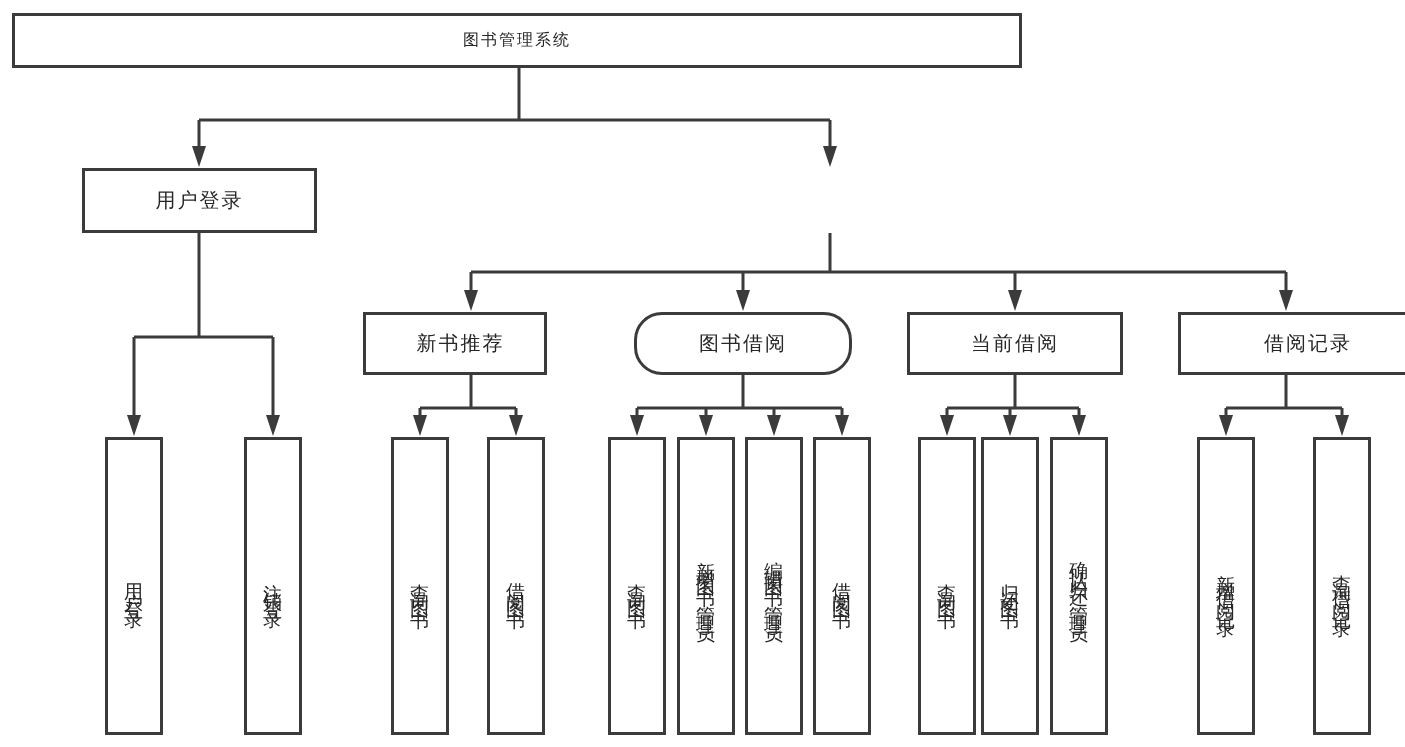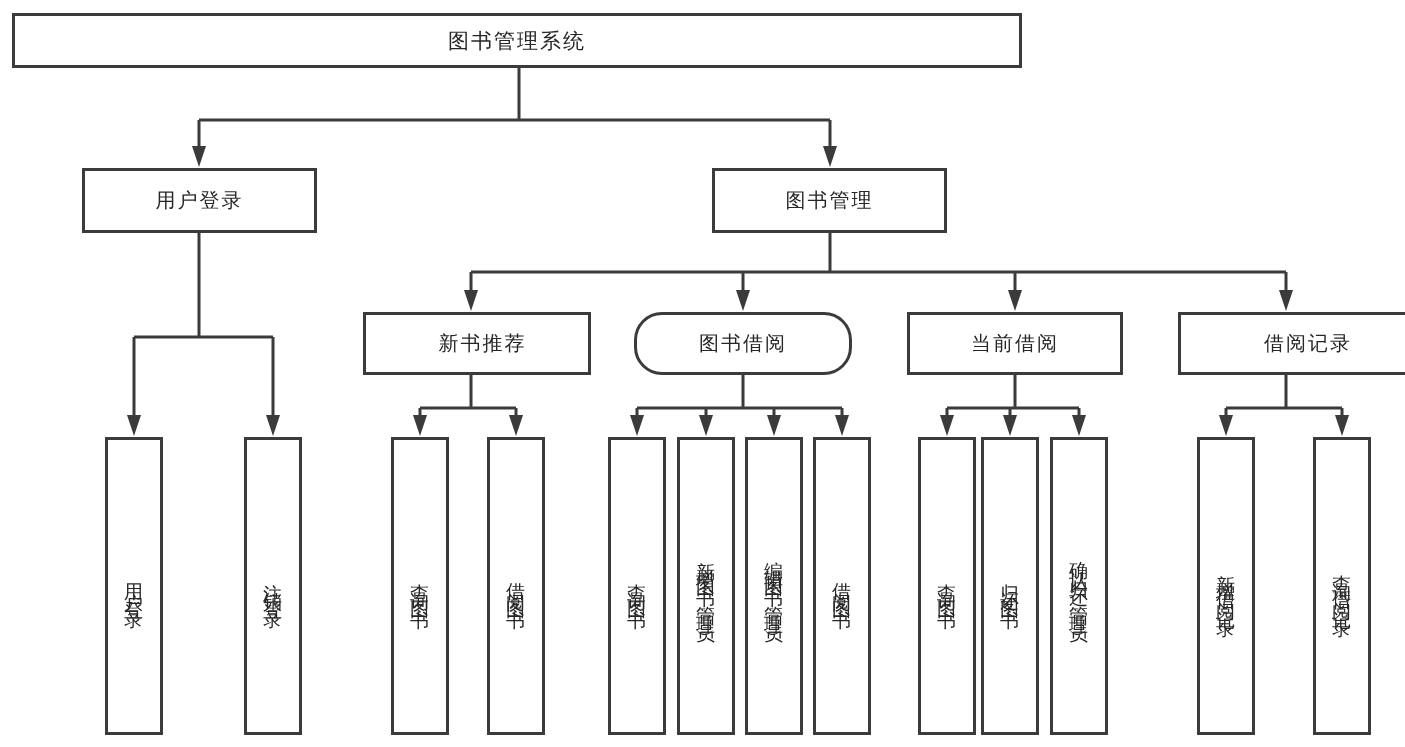--- a/index.html
+++ b/index.html
@@ -30,21 +30,21 @@
     display: flex;
     align-items: center;
     justify-content: center;
   }
   .h-label {
     font-size: 20px;
     color: #262626;
     letter-spacing: 2px;
     white-space: nowrap;
   }
-  .root-label { font-size: 21px; }
+  .root-label { font-size: 16px; }
   .v-label {
     writing-mode: vertical-rl;
     text-orientation: mixed;
     font-size: 19px;
     line-height: 1;
     letter-spacing: 9px;
     color: #262626;
     white-space: nowrap;
   }
   .watermark {
@@ -113,25 +113,22 @@
     </g>
   </svg>
 
   <div class="box" style="left:12px; top:13px; width:1010px; height:55px;">
     <span class="h-label root-label">图书管理系统</span>
   </div>
 
   <div class="box" style="left:82px; top:168px; width:235px; height:65px;">
     <span class="h-label">用户登录</span>
   </div>
-  <div class="box" style="left:712px; top:168px; width:235px; height:65px;">
-    <span class="h-label">图书管理</span>
-  </div>
 
-  <div class="box" style="left:363px; top:312px; width:228px; height:63px;padding-left:11px;">
+  <div class="box" style="left:363px; top:312px; width:184px; height:63px;padding-left:11px;">
     <span class="h-label">新书推荐</span>
   </div>
   <div class="box" style="left:634px; top:312px; width:218px; height:63px;border-radius:28px;">
     <span class="h-label">图书借阅</span>
   </div>
   <div class="box" style="left:907px; top:312px; width:216px; height:63px;">
     <span class="h-label">当前借阅</span>
   </div>
   <div class="box" style="left:1178px; top:312px; width:260px; height:63px;">
     <span class="h-label">借阅记录</span>

